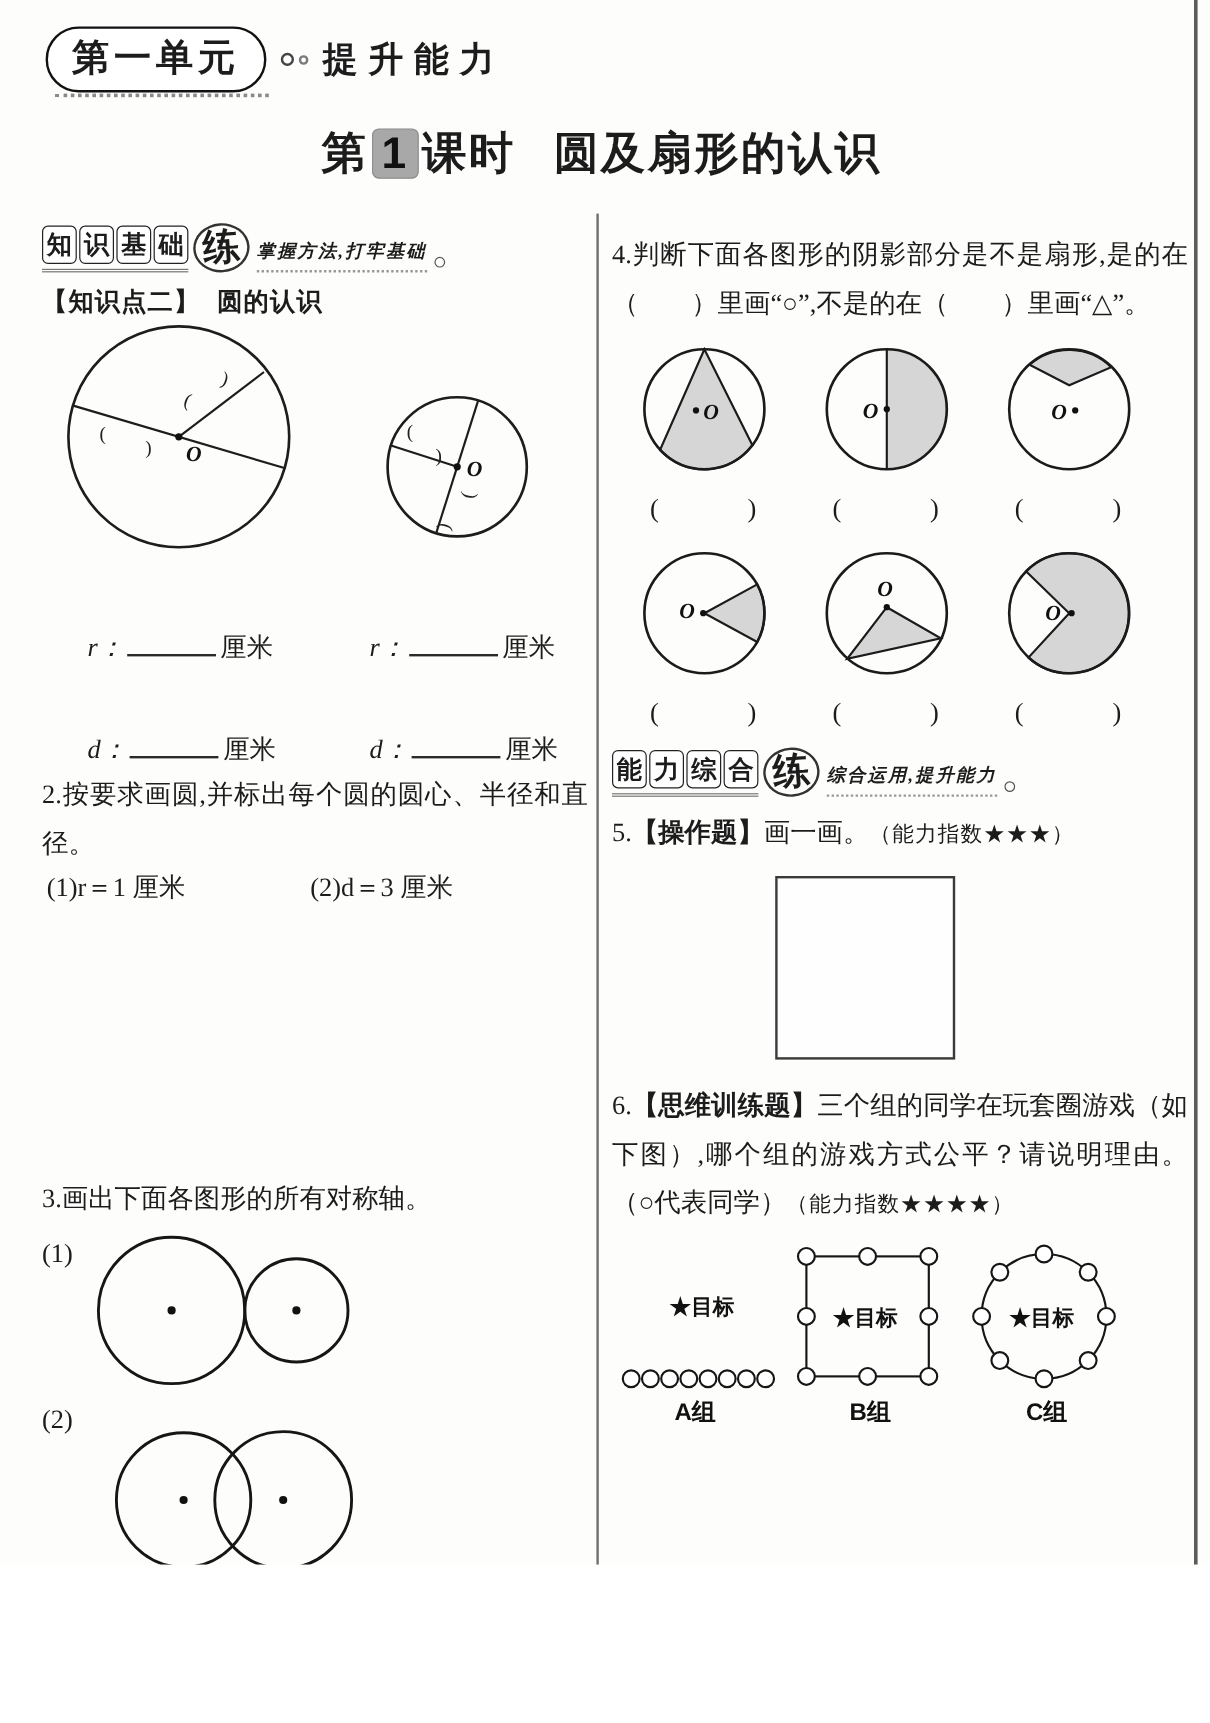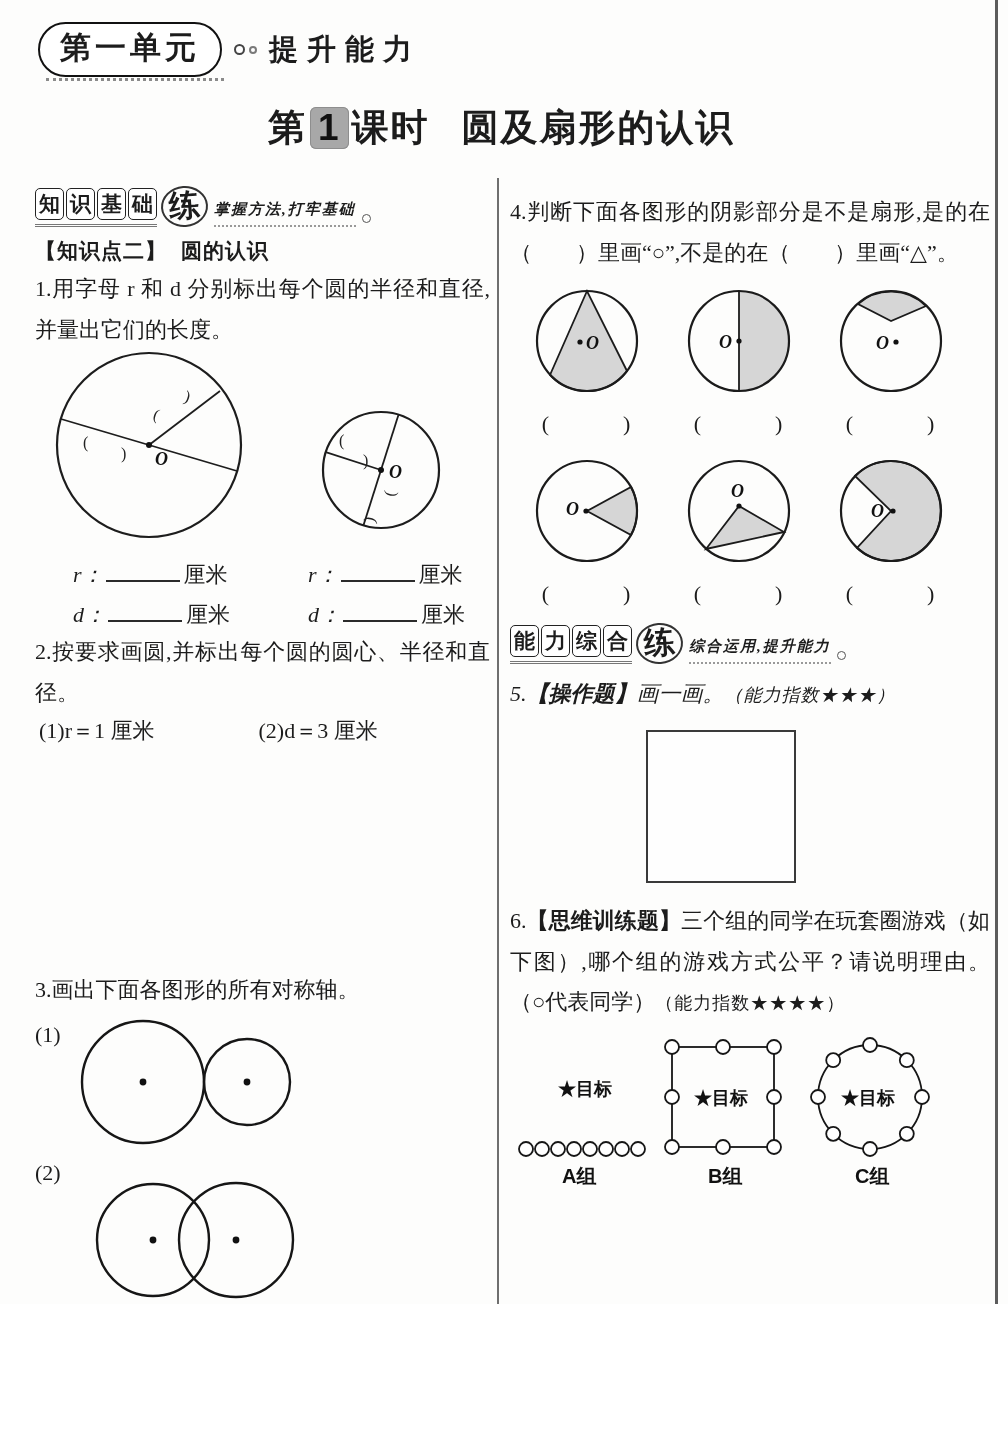--- a/index.html
+++ b/index.html
@@ -54,27 +54,27 @@
   .sec-badge .tagline {
     font-weight:bold; font-size:15px; letter-spacing:2px; padding-bottom:6px;
     border-bottom:2px dotted #999; font-style:italic;
   }
   .sec-badge .tail-o { width:9px; height:9px; border:1.5px solid #555; border-radius:50%; margin-bottom:4px; }
 
   
   .kp-line { font-weight:bold; font-size:21px; margin:10px 0 4px 0; letter-spacing:1px; }
   .kp-line .kp-title { margin-left:14px; }
   .q-text { font-size:22px; line-height:1.85; text-align:justify; }
-  .q-head { font-size:22px; line-height:1.8;font-style:italic; }
+  .q-head { font-size:22px; line-height:1.8; }
   .idx { font-size:18px; letter-spacing:1px; }
   .hang { padding-left:32px; text-indent:-32px; }
 
   
   .measure { display:grid; grid-template-columns:235px auto; row-gap:10px; margin:4px 0 2px 0; font-size:22px; }
-  .measure .cell { padding-left:38px; }
+  .measure .cell { padding-left:38px;margin-top:45px; }
   .it { font-style:italic; }
   .blank { display:inline-block; width:74px; border-bottom:2px solid #2b2b2b; height:16px; margin:0 4px 0 2px; }
 
   .q2items { display:flex; margin:2px 0 0 4px; font-size:22px;gap:32px; }
   .q2items .item2 { margin-left:72px; }
   .draw-space { height:224px; }
 
   
   .q3item { margin-top:8px; }
   .q3num { font-size:22px; vertical-align:top; display:inline-block; margin-top:4px; }
@@ -152,21 +152,20 @@
       </span>
       <span class="script">练</span>
       <span class="tagline">掌握方法,打牢基础</span>
       <span class="tail-o"></span>
     </div>
 
     <div class="kp-line">
       <span>【知识点二】</span><span class="kp-title">圆的认识</span>
     </div>
 
-    <div class="q-text">1.用字母 r 和 d 分别标出每个圆的半径和直径,并量出它们的长度。</div>
 
     
     <svg class="q1fig" width="452" height="202" viewBox="0 0 452 202">
       <circle cx="114" cy="95" r="92" fill="none" stroke="#1d1d1d" stroke-width="2.2"></circle>
       <line x1="26" y1="69" x2="202" y2="121" stroke="#1d1d1d" stroke-width="1.8"></line>
       <line x1="114" y1="95" x2="185" y2="41" stroke="#1d1d1d" stroke-width="1.8"></line>
       <circle cx="114" cy="95" r="3" fill="#111"></circle>
       <text class="olabel" x="120" y="115">O</text>
       <text class="mark" x="48" y="98">(</text>
       <text class="mark" x="86" y="109">)</text>

